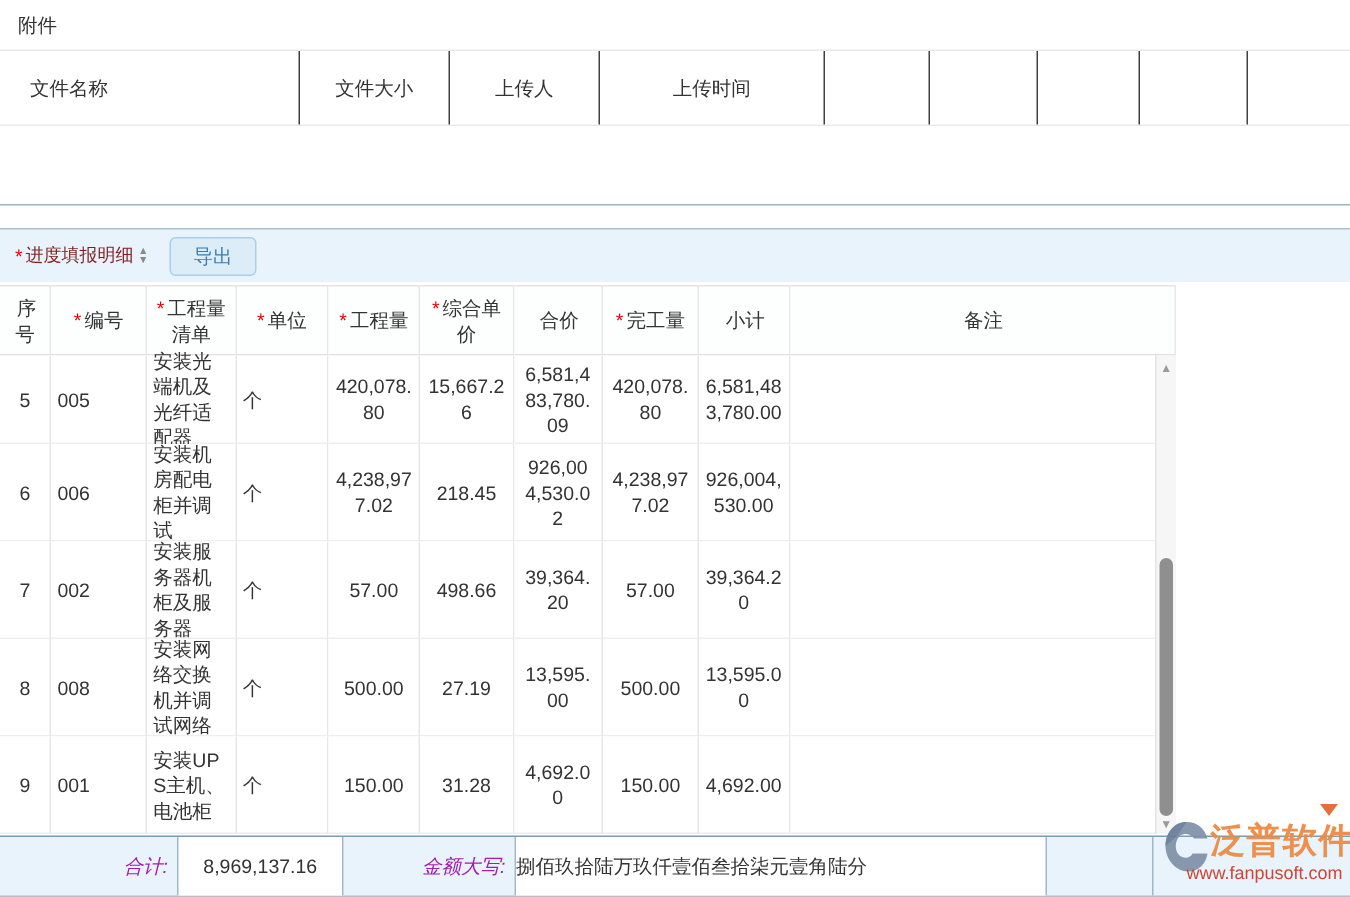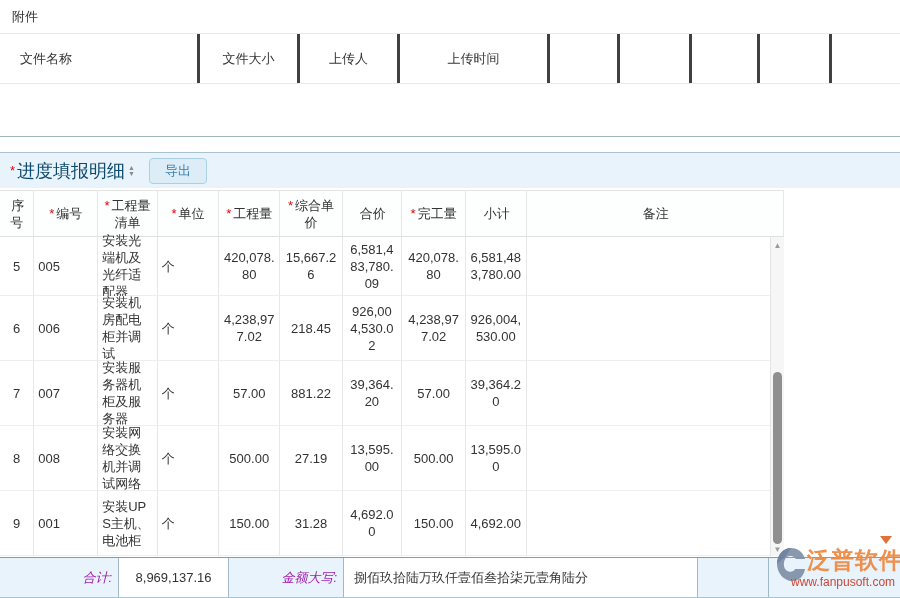--- a/index.html
+++ b/index.html
@@ -6,31 +6,31 @@
   body{
     width:900px;height:598px;position:relative;overflow:hidden;
     background:#ffffff;color:#333;
     font-family:"Liberation Sans","DejaVu Sans",sans-serif;
   }
   
   .att-title{position:absolute;top:0;left:0;right:0;height:33px;display:flex;align-items:center;
     padding-left:12px;font-size:13px;color:#333;background:#fff;}
   .att-header{position:absolute;top:33px;left:0;width:900px;height:51px;display:flex;
     border-top:1px solid #e9e9e9;border-bottom:1px solid #e9e9e9;box-sizing:border-box;background:#fff;}
-  .ac{box-sizing:border-box;border-right:3px solid #404040;display:flex;align-items:center;
+  .ac{box-sizing:border-box;border-right:1px solid #404040;display:flex;align-items:center;
     justify-content:center;font-size:13px;color:#333;}
   .ac.first{justify-content:flex-start;padding-left:20px;}
   .ac.last{border-right:none;}
   .att-body{position:absolute;top:84px;left:0;right:0;height:52px;background:#fff;
     border-bottom:1px solid #9fb6c0;}
   
   .sec-bar{position:absolute;top:152px;left:0;right:0;height:36px;background:#e8f3fb;
     border-top:1px solid #a9c2ce;display:flex;align-items:center;padding-left:10px;box-sizing:border-box;}
   .star{color:#e60000;font-size:13px;margin-right:2px;}
-  .sec-title{font-size:18px;color:#0c4a6e;}
+  .sec-title{font-size:12px;color:#7f1d1d;}
   .spinner{display:inline-flex;flex-direction:column;margin-left:3px;cursor:pointer;}
   .spinner span{font-size:7px;line-height:6px;color:#8a8a8a;}
   .export-btn{margin-left:14px;height:26px;padding:0 15px;background:#dcedf8;border:1px solid #abd0e6;
     border-radius:4px;color:#3a7fae;font-size:13px;cursor:pointer;font-family:inherit;}
   
   .grid{position:absolute;top:190px;left:0;width:784px;}
   .grow{display:flex;}
   .gcell{box-sizing:border-box;border-right:1px solid #e7e7e7;border-bottom:1px solid #eeeeee;
     font-size:13px;line-height:17px;display:flex;align-items:center;justify-content:center;
     text-align:center;word-break:break-all;padding:2px 4px;background:#fff;color:#333;}
@@ -50,21 +50,21 @@
     border-right:6px solid transparent;border-top:8px solid #e0713a;}
   
   .foot{position:absolute;top:557px;left:0;right:0;height:41px;background:#e8f3fb;
     border-top:1px solid #7b9fb0;border-bottom:1px solid #a8c4d0;box-sizing:border-box;}
   .f-label{position:absolute;top:0;height:29px;line-height:39px;font-size:13px;color:#a21caf;text-align:right;font-style:italic;}
   .f-box{position:absolute;top:0;height:39px;background:#fff;border-left:1px solid #9fb9c6;
     border-right:1px solid #9fb9c6;box-sizing:border-box;display:flex;align-items:center;font-size:13px;}
   .f-total-label{left:0;width:112px;}
   .f-total-box{left:118px;width:111px;justify-content:center;}
   .f-words-label{left:237px;width:100px;}
-  .f-words-box{left:343px;width:355px;padding-left:10px;}
+  .f-words-box{left:343px;width:355px;padding-left:0;}
   .f-div{position:absolute;left:768px;top:0;height:39px;border-left:1px solid #9fb9c6;}
   
   .logo{position:absolute;left:748px;top:545px;width:152px;height:52px;z-index:5;opacity:0.95;}
   .logo-icon{position:absolute;left:28px;top:2px;}
   .logo-brand{position:absolute;left:59px;top:0px;font-size:23px;font-weight:bold;color:#ee8a44;
     letter-spacing:1px;white-space:nowrap;}
   .logo-url{position:absolute;left:13px;top:30px;font-size:12px;color:#cf3b28;white-space:nowrap;margin-left:30px;}
 </style>
 </head>
 <body>
@@ -149,25 +149,25 @@
       <div class="gcell c3">个</div>
       <div class="gcell c4">4,238,977.02</div>
       <div class="gcell c5">218.45</div>
       <div class="gcell c6">926,004,530.02</div>
       <div class="gcell c7">4,238,977.02</div>
       <div class="gcell c8">926,004,530.00</div>
       <div class="gcell c9"></div>
     </div>
     <div class="grow rr">
       <div class="gcell c0">7</div>
-      <div class="gcell c1">007</div>
+      <div class="gcell c1">002</div>
       <div class="gcell c2">安装服务器机柜及服务器</div>
       <div class="gcell c3">个</div>
       <div class="gcell c4">57.00</div>
-      <div class="gcell c5">881.22</div>
+      <div class="gcell c5">498.66</div>
       <div class="gcell c6">39,364.20</div>
       <div class="gcell c7">57.00</div>
       <div class="gcell c8">39,364.20</div>
       <div class="gcell c9"></div>
     </div>
     <div class="grow rr">
       <div class="gcell c0">8</div>
       <div class="gcell c1">008</div>
       <div class="gcell c2">安装网络交换机并调试网络</div>
       <div class="gcell c3">个</div>

